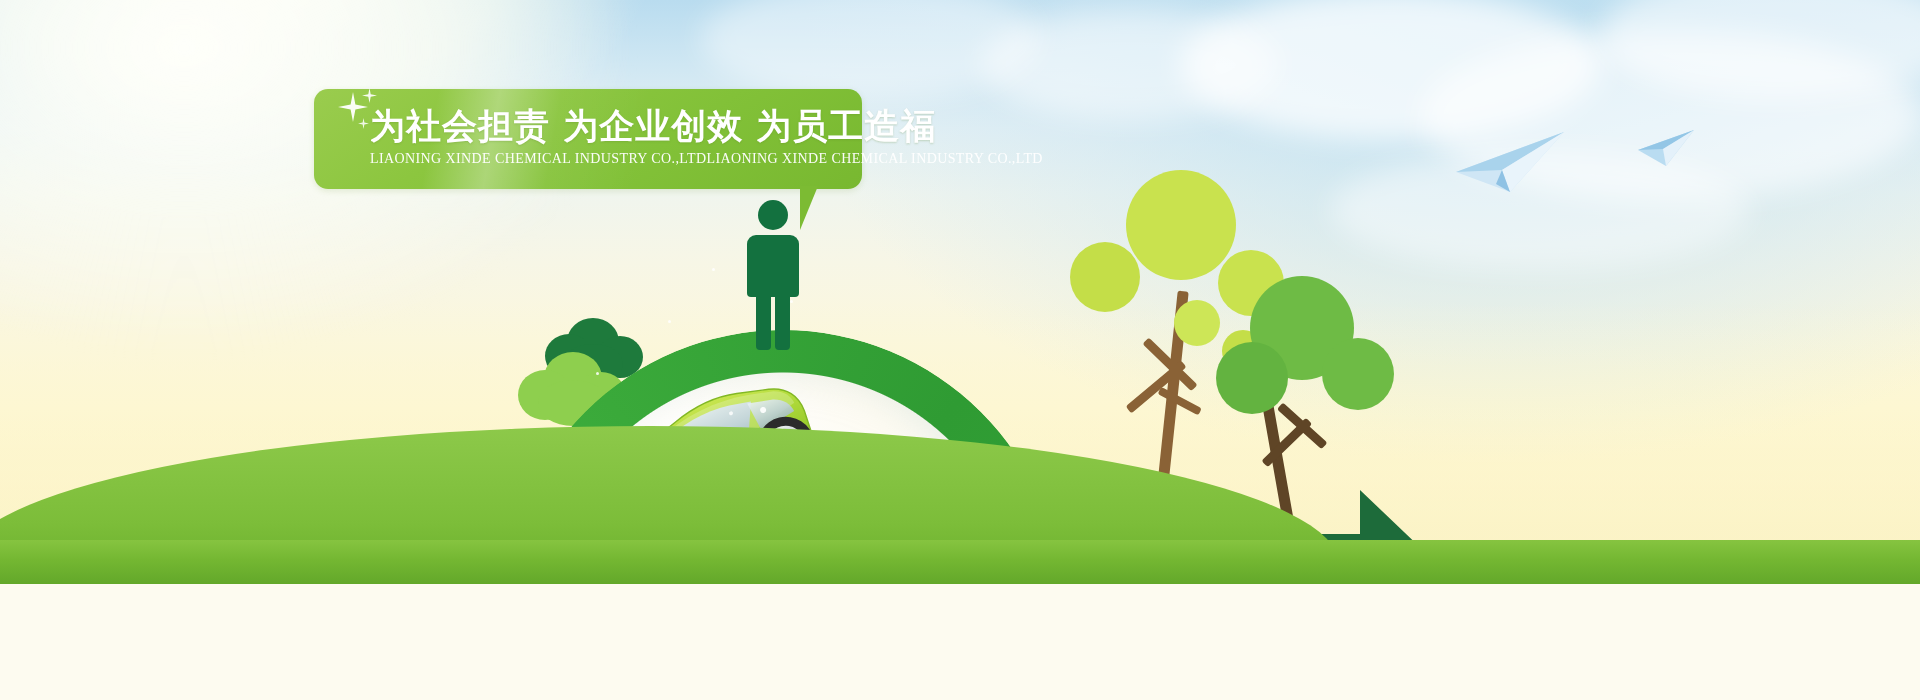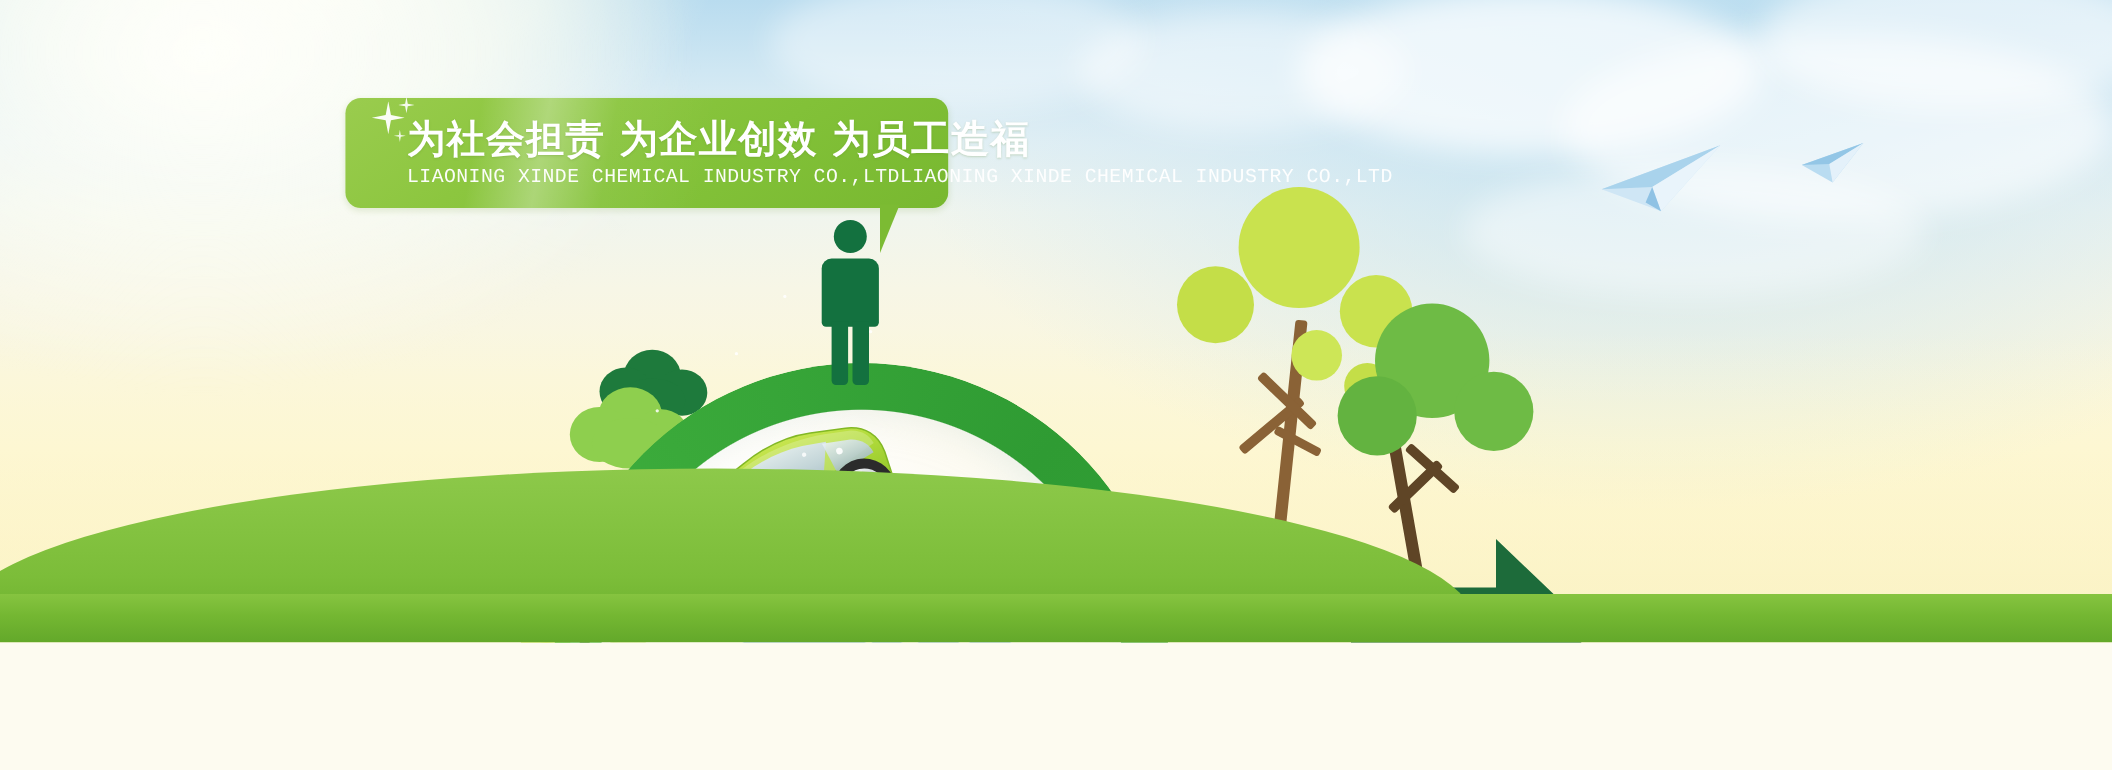--- a/index.html
+++ b/index.html
@@ -80,22 +80,22 @@
     position:absolute;left:56px;top:14px;
     color:#ffffff;
     font-size:35px;font-weight:bold;letter-spacing:1px;
     white-space:nowrap;
     text-shadow:0 1px 2px rgba(90,130,40,.25);
     font-family:"DejaVu Sans","Liberation Sans",sans-serif;
   }
   .subline{
     position:absolute;left:56px;top:62px;
     color:#ffffff;
-    font-size:18px;letter-spacing:.4px;white-space:nowrap;
-    font-family:Liberation Mono, monospace;
+    font-size:14px;letter-spacing:.4px;white-space:nowrap;
+    font-family:Liberation Serif, serif;
     opacity:.97;
   }
   
   .spark{position:absolute;background:#fff;}
   .spark.s-lg{
     left:338px;top:92px;width:30px;height:30px;
     clip-path:polygon(50% 0%,58% 42%,100% 50%,58% 58%,50% 100%,42% 58%,0% 50%,42% 42%);
     opacity:.95;
   }
   .spark.s-md{

